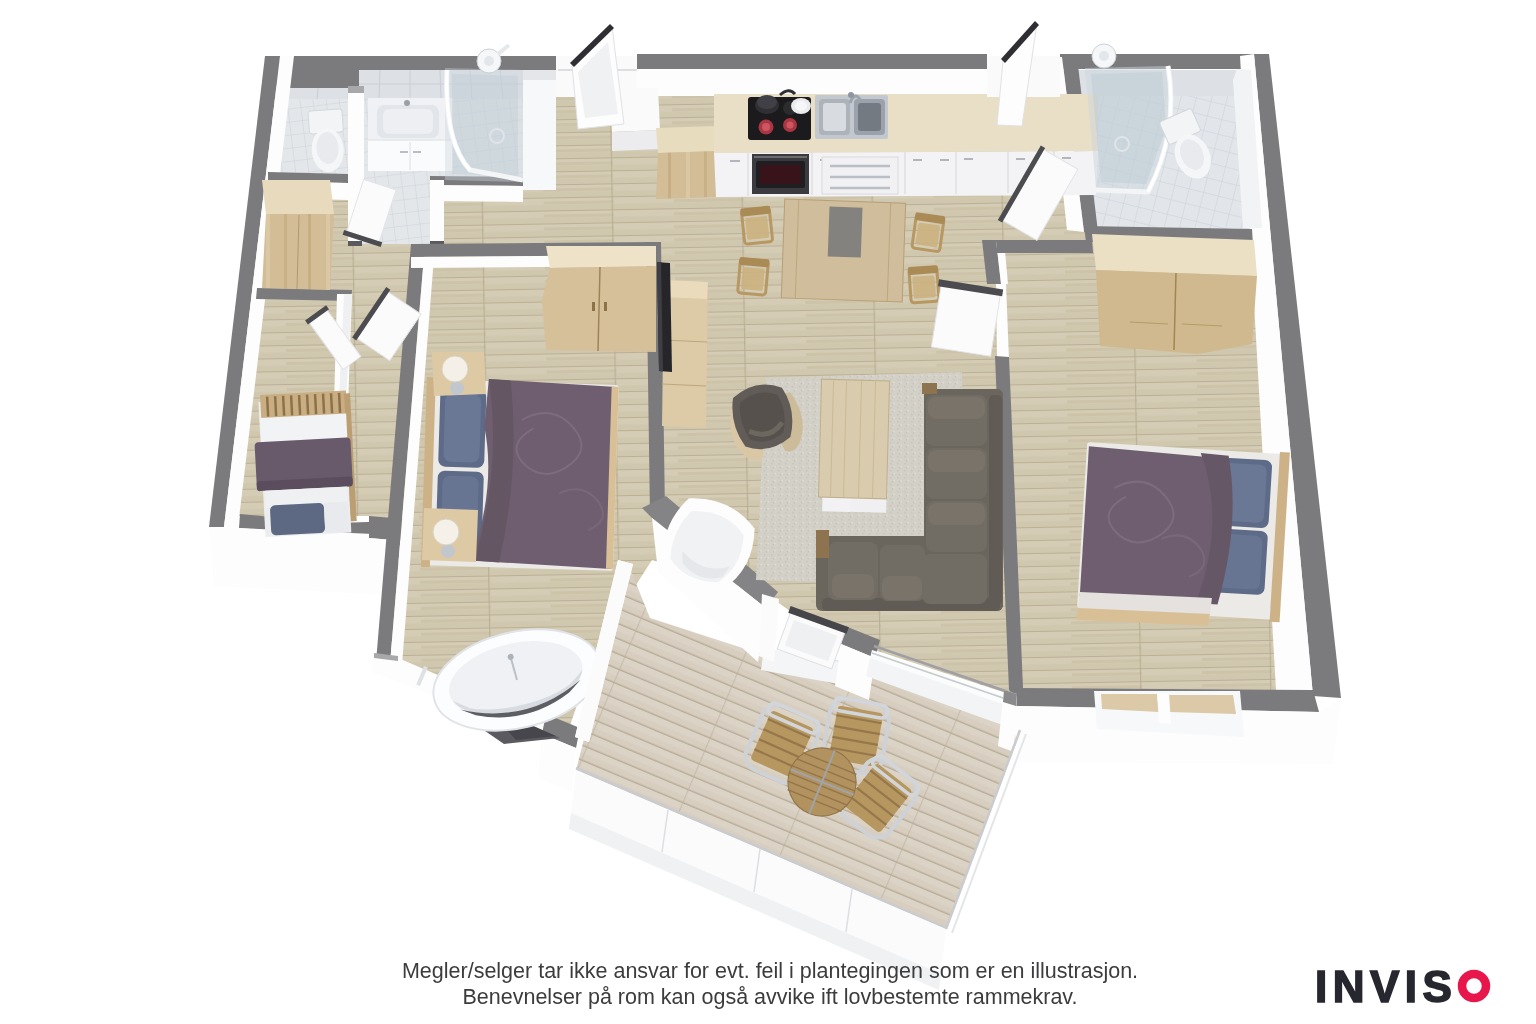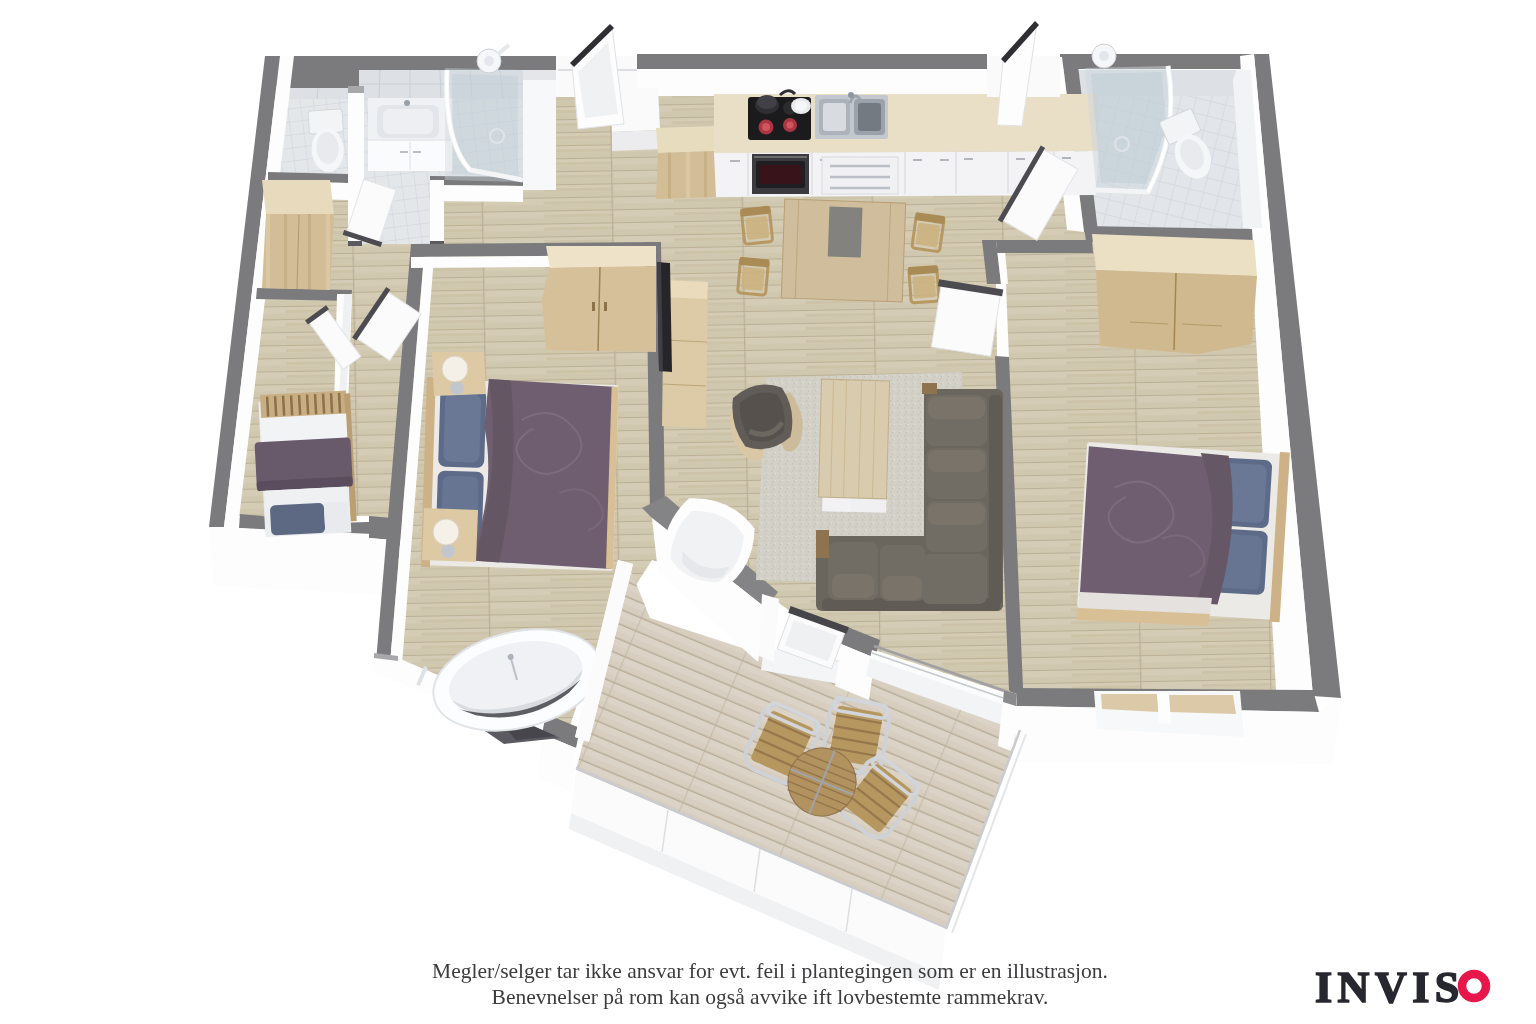--- a/index.html
+++ b/index.html
@@ -1,15 +1,15 @@
 <!DOCTYPE html>
 <html><head><meta charset="utf-8">
 <style>
 html,body{margin:0;padding:0;background:#ffffff;}
-#page{position:relative;width:1536px;height:1024px;overflow:hidden;background:#15803d;font-family:Liberation Serif, serif;}
+#page{position:relative;width:1536px;height:1024px;overflow:hidden;background:#15803d;font-family:Liberation Sans, sans-serif;}
 </style></head>
 <body>
 <div id="page">
 <svg width="1536" height="1024" viewBox="0 0 1536 1024" xmlns="http://www.w3.org/2000/svg">
 <defs>
 <pattern id="wood" width="130" height="13" patternUnits="userSpaceOnUse" patternTransform="rotate(-1)">
  <rect width="130" height="13" fill="#d0c7af"></rect>
  <rect y="0" width="130" height="6.5" fill="#d4ccb5"></rect>
  <rect y="12" width="130" height="1.1" fill="#bbb095"></rect>
  <rect x="20" y="3" width="70" height="3" fill="#cabfa4" opacity="0.7"></rect>

